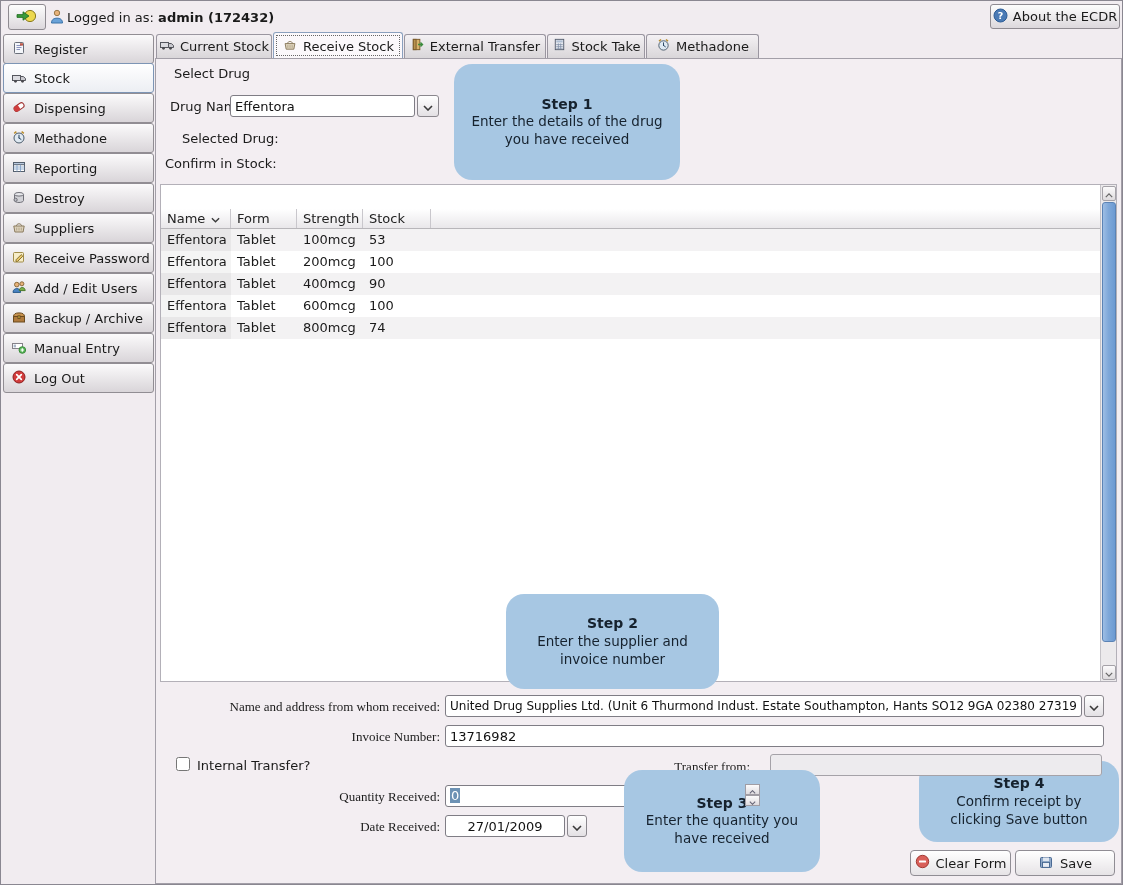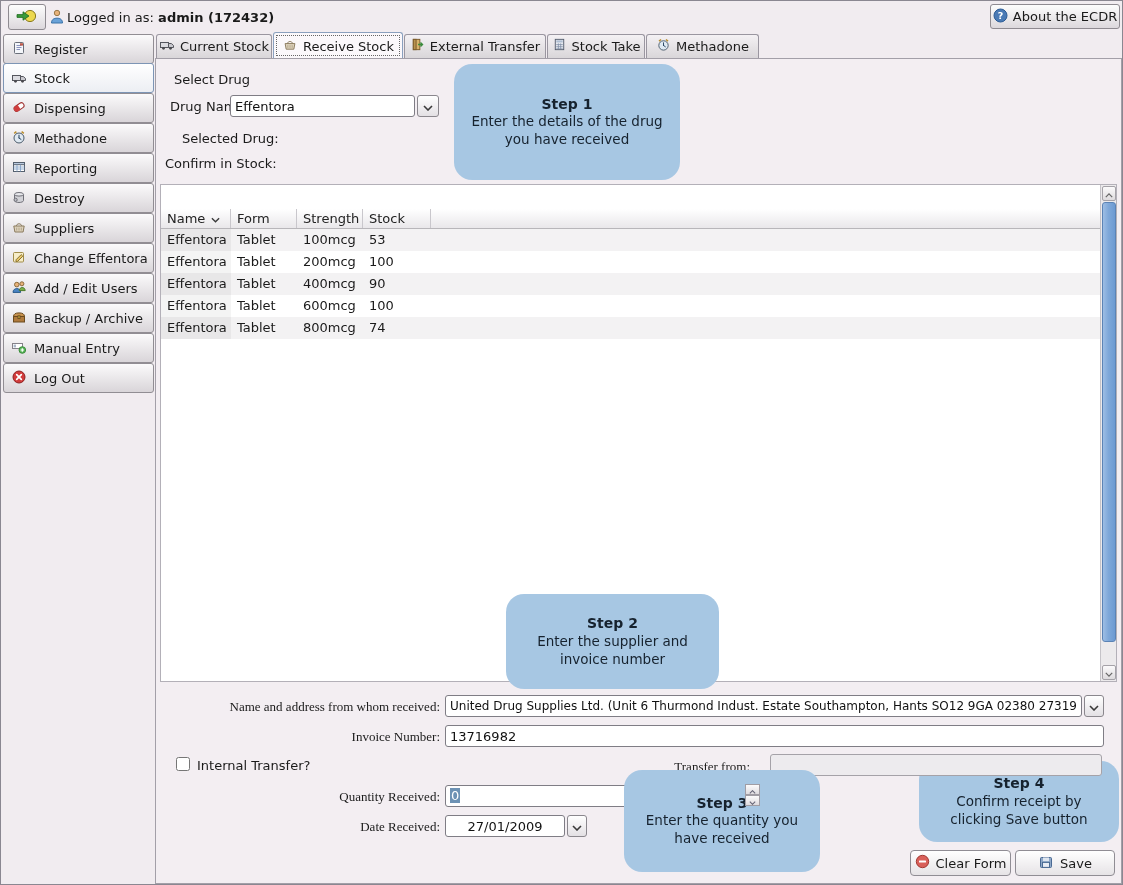--- a/index.html
+++ b/index.html
@@ -166,21 +166,21 @@
           <path d="M2.8 7h10.4l-1.1 6H3.9z" fill="#ddd2bd" stroke="#8a7a5c"></path>
           <path d="M5.7 8.6v3M8 8.6v3M10.3 8.6v3" stroke="#b3a689"></path>
         </svg></span>
     <span>Suppliers</span>
   </div>
   <div class="side-item" style="top:242px">
     <span><svg width="16" height="16" viewBox="0 0 16 16">
           <rect x="2.5" y="3.5" width="10" height="9.5" rx="1" fill="#f7edc8" stroke="#a08c4a"></rect>
           <path d="M5 10.8l5.2-5.2 1.6 1.6-5.2 5.2H5z" fill="#e8c66a" stroke="#8a7434"></path>
         </svg></span>
-    <span>Change Effentora</span>
+    <span>Receive Password</span>
   </div>
   <div class="side-item" style="top:272px">
     <span><svg width="16" height="16" viewBox="0 0 16 16">
           <circle cx="5.8" cy="5.6" r="2.3" fill="#e8b27a" stroke="#8a6a3a"></circle>
           <path d="M2 13.4c0-2.7 2-3.8 3.8-3.8s3.8 1.1 3.8 3.8z" fill="#4a84c4" stroke="#2a5a8a"></path>
           <circle cx="10.9" cy="4.8" r="2" fill="#e8b27a" stroke="#8a6a3a"></circle>
           <path d="M8.2 11.6c.3-2.1 1.6-3.1 3-3.1 1.5 0 2.8 1 3 3.1z" fill="#7ab04a" stroke="#4a7a2a"></path>
         </svg></span>
     <span>Add / Edit Users</span>
   </div>
@@ -248,21 +248,21 @@
             <path d="M3.2 4.4l2.2-1.7M12.8 4.4l-2.2-1.7" stroke="#b98e2f" stroke-width="1.6"></path>
             <circle cx="8" cy="9" r="5" fill="#dfe9f2" stroke="#4a5a6a"></circle>
             <path d="M8 9V6.2M8 9l2 1.4" stroke="#24405c" stroke-linecap="round"></path>
           </svg></span>
       <span>Methadone</span>
     </div>
   </div>
 
   <div class="abs" id="panel">
 
-    <div class="abs" style="left:18px; top:13px">Select Drug</div>
+    <div class="abs" style="left:18px; top:7px">Select Drug</div>
 
     <div class="abs" style="left:14px; top:40px">Drug Name:</div>
     <input class="abs field" style="left: 74px; top: 36px; width: 185px; height: 22px;" value="Effentora">
     <div class="abs combo-btn" style="left:261px; top:36px; width:22px; height:22px">
       <span><svg width="10" height="6" viewBox="0 0 10 6">
             <path d="M1 1l4 4 4-4" fill="none" stroke="#3a3a3a" stroke-width="1.6"></path>
           </svg></span>
     </div>
 
     <div class="callout" style="left:298px; top:5px; width:226px; height:116px">

